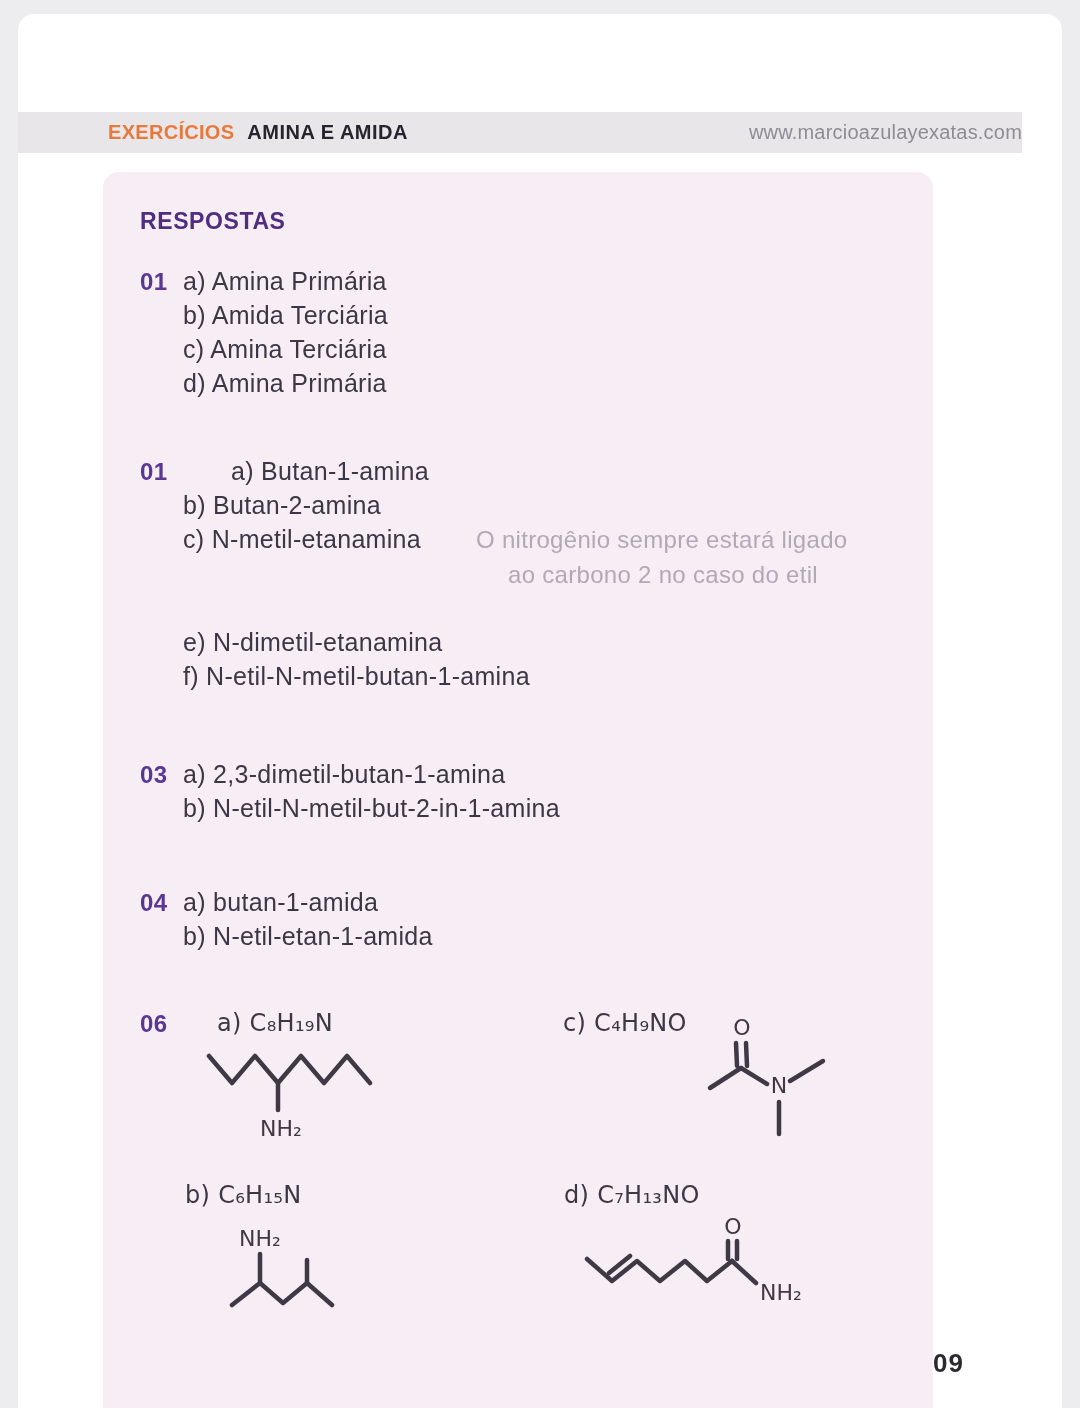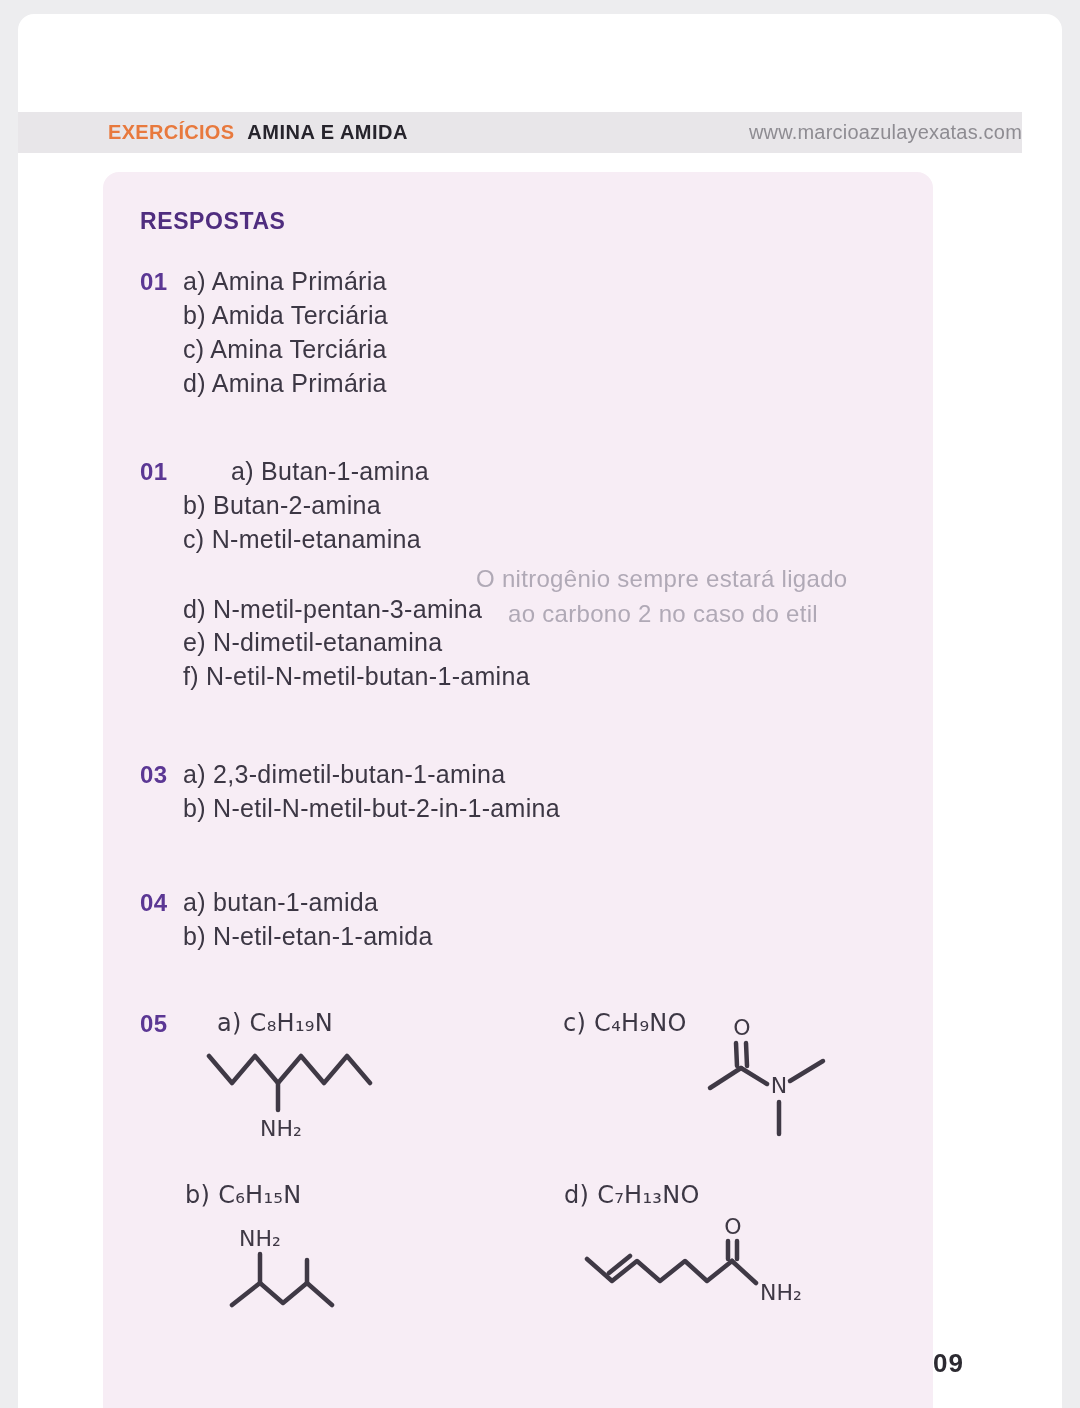--- a/index.html
+++ b/index.html
@@ -39,21 +39,21 @@
   .qnum {
     position:absolute; font-size:24px; font-weight:bold; color:#5b3794;
     line-height:26px; letter-spacing:0.5px;
   }
   .line {
     position:absolute; font-size:25px; color:#3c3744; line-height:27px;
     letter-spacing:0.3px; white-space:nowrap;
   }
   .note {
     position:absolute; font-size:24px; color:#b0a9b6; line-height:27px;
-    letter-spacing:0.3px; white-space:nowrap;margin-top:39px;
+    letter-spacing:0.3px; white-space:nowrap;
   }
   .formula { font-family:"DejaVu Sans", sans-serif; font-size:24px; }
   .mol { position:absolute; }
   .mol .bond {
     fill:none; stroke:#3f3945; stroke-width:4.5;
     stroke-linecap:round; stroke-linejoin:round;
   }
   .mol text {
     font-family:"DejaVu Sans", sans-serif; font-size:22px; fill:#3f3945;
   }
@@ -82,33 +82,32 @@
       <div class="line" style="left:80px; top:130px;">b) Amida Terciária</div>
       <div class="line" style="left:80px; top:164px;">c) Amina Terciária</div>
       <div class="line" style="left:80px; top:198px;">d) Amina Primária</div>
 
       <div class="qnum" style="left:37px; top:287px;">01</div>
       <div class="line" style="left:80px; top:286px;margin-left:48px;">a) Butan-1-amina</div>
       <div class="line" style="left:80px; top:320px;">b) Butan-2-amina</div>
       <div class="line" style="left:80px; top:354px;">c) N-metil-etanamina</div>
       <div class="note" style="left:373px; top:354px;">O nitrogênio sempre estará ligado</div>
       <div class="note" style="left:405px; top:389px;">ao carbono 2 no caso do etil</div>
-      <div class="line" style="left:80px; top:424px;">d) N-metil-pentan-3-amina</div>
       <div class="line" style="left:80px; top:457px;">e) N-dimetil-etanamina</div>
       <div class="line" style="left:80px; top:491px;">f) N-etil-N-metil-butan-1-amina</div>
 
       <div class="qnum" style="left:37px; top:590px;">03</div>
       <div class="line" style="left:80px; top:589px;">a) 2,3-dimetil-butan-1-amina</div>
       <div class="line" style="left:80px; top:623px;">b) N-etil-N-metil-but-2-in-1-amina</div>
 
       <div class="qnum" style="left:37px; top:718px;">04</div>
       <div class="line" style="left:80px; top:717px;">a) butan-1-amida</div>
       <div class="line" style="left:80px; top:751px;">b) N-etil-etan-1-amida</div>
 
-      <div class="qnum" style="left:37px; top:839px;">05</div>
+      <div class="qnum" style="left:37px; top:839px;">06</div>
       <div class="line formula" style="left:80px; top:838px;margin-left:34px;">a) C₈H₁₉N</div>
       <div class="line formula" style="left:460px; top:838px;">c) C₄H₉NO</div>
       <div class="line formula" style="left:82px; top:1010px;">b) C₆H₁₅N</div>
       <div class="line formula" style="left:461px; top:1010px;">d) C₇H₁₃NO</div>
 
       <svg class="mol" style="left:100px; top:868px;" width="185" height="102" viewBox="0 0 185 102">
         <g class="bond">
           <polyline points="6,16 29,43 52,16 75,43 98,16 121,43 144,16 167,43"></polyline>
           <line x1="75" y1="43" x2="75" y2="70"></line>
         </g>

